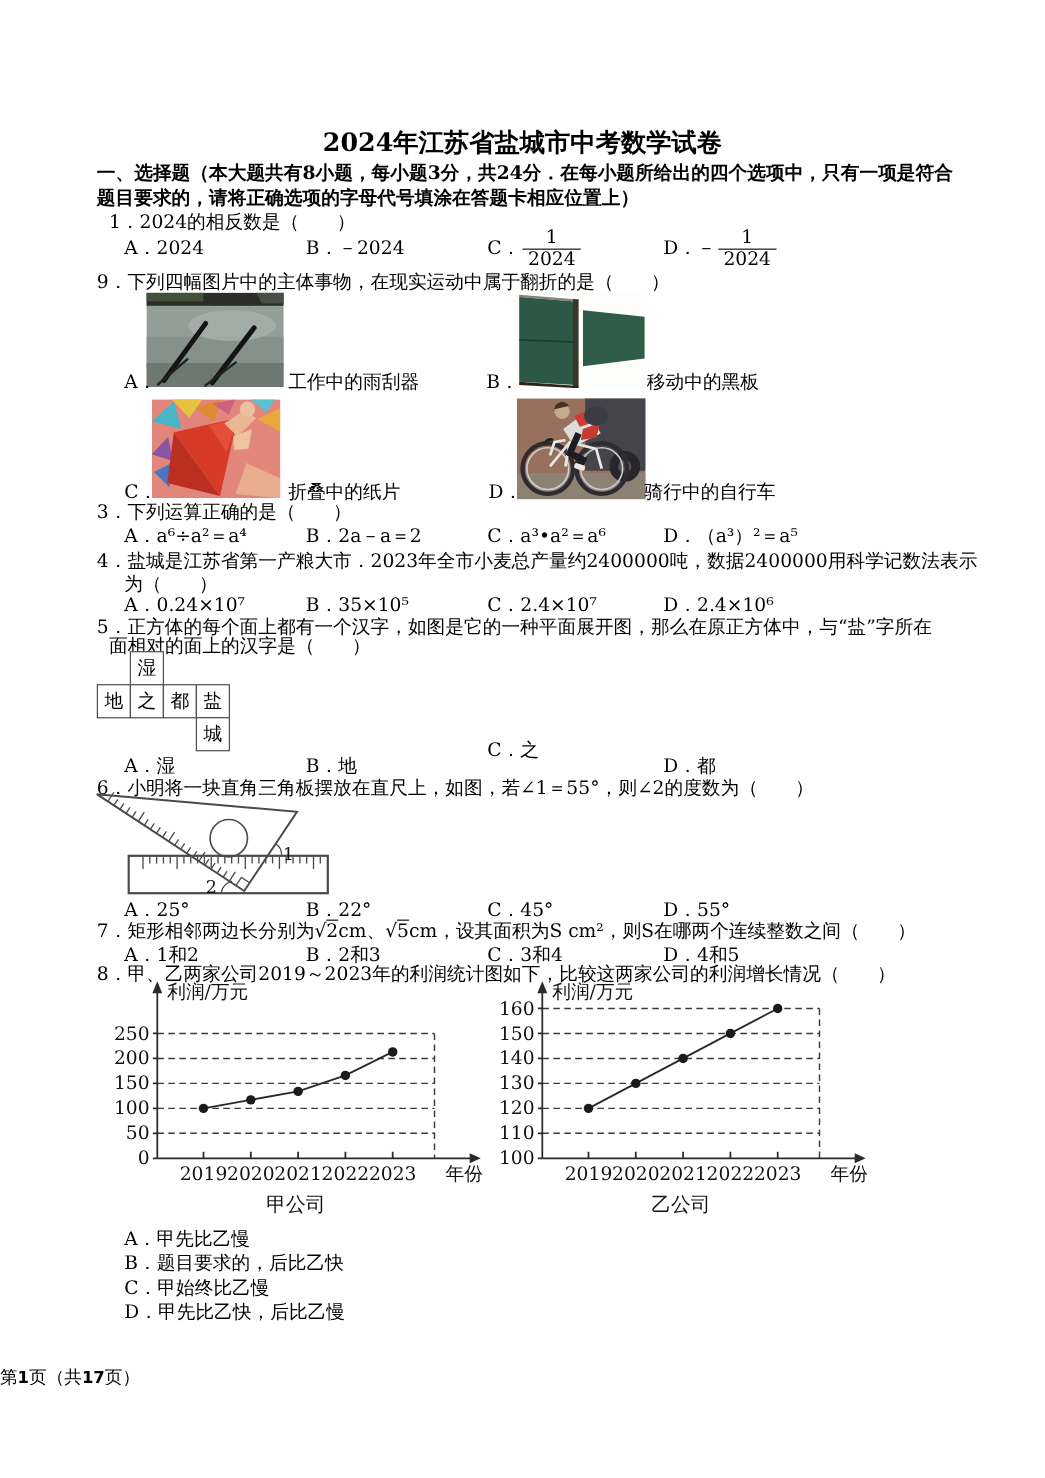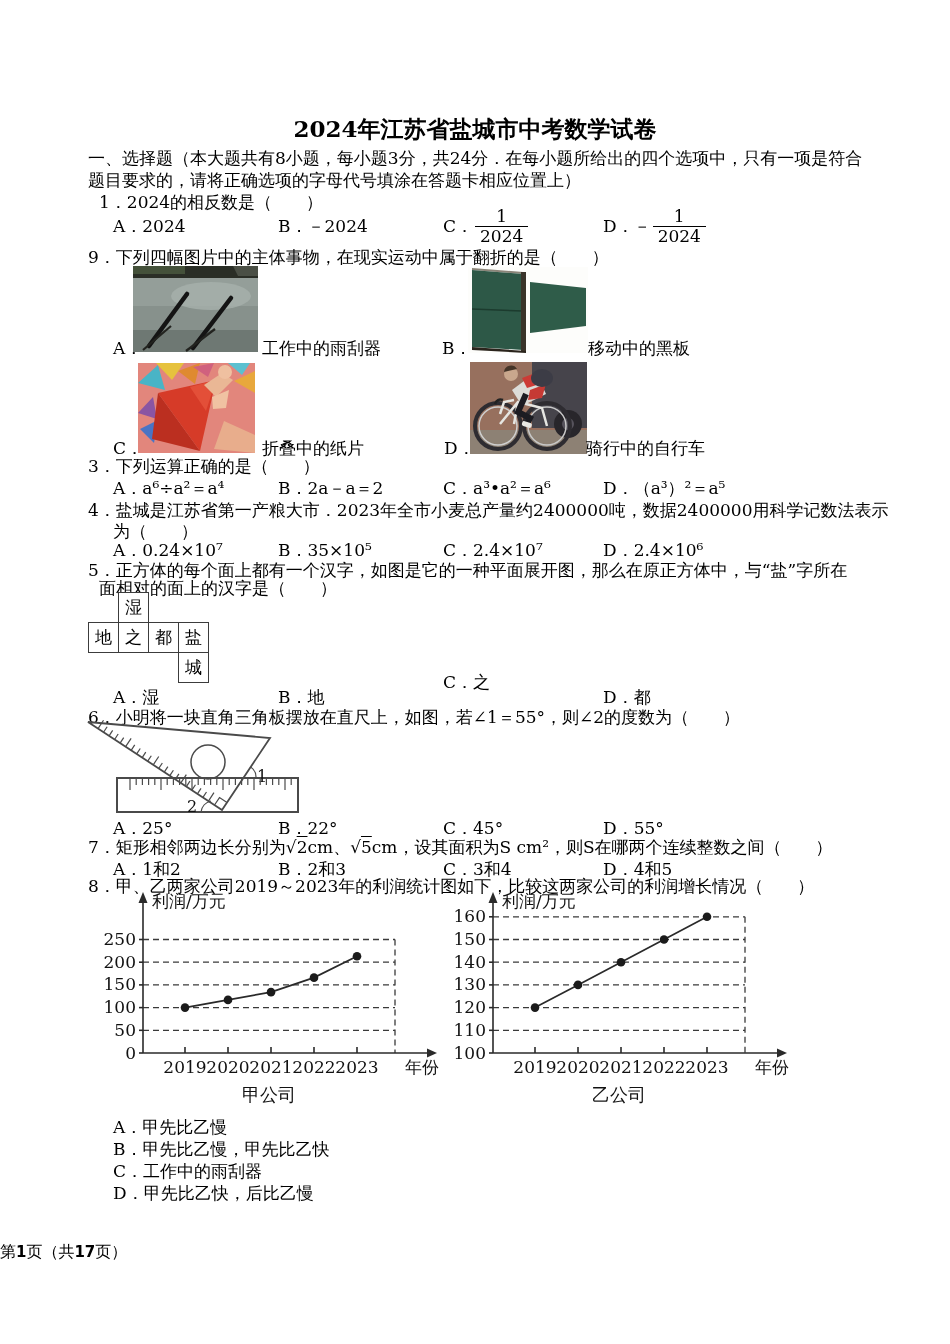--- a/index.html
+++ b/index.html
@@ -1,19 +1,19 @@
 <!DOCTYPE html>
 <html><head>
 <meta charset="utf-8">
 <style>
   html,body{margin:0;padding:0;background:#fff}
   body{width:950px;height:1344px;position:relative;font-family:"DejaVu Serif","Liberation Serif",serif;color:#000;overflow:hidden}
   .abs{position:absolute;white-space:nowrap}
   .t{font-size:17px;line-height:21px}
-  .b{font-weight:normal}
+  .b{font-weight:bold}
   .doc-title{left:0;top:114px;width:100%;text-align:center;font-size:23px;font-weight:bold}
   .optflex{display:flex;align-items:center;height:42px}
   .frac{display:inline-block;text-align:center;vertical-align:middle;margin:0 2px}
   .frac .num{display:block;padding:0 5px;border-bottom:1.4px solid #000;line-height:19px}
   .frac .den{display:block;padding:0 5px;line-height:19px}
   .radicand{text-decoration:overline}
   .photo{overflow:hidden}
   .net-cell{position:absolute;width:31px;height:31px;border:1.5px solid #3c3c3c;box-sizing:border-box;
     display:flex;align-items:center;justify-content:center;font-size:17px;background:#fff}
   .dash{stroke:#3a3a3a;stroke-width:1.3;stroke-dasharray:6 4}
@@ -327,19 +327,19 @@
       <circle cx="87" cy="116.60000000000001" r="4.3" fill="#1b1b1b"></circle>
       <circle cx="130" cy="93.9" r="4.3" fill="#1b1b1b"></circle>
       <circle cx="173" cy="71.20000000000002" r="4.3" fill="#1b1b1b"></circle>
       <circle cx="216" cy="48.5" r="4.3" fill="#1b1b1b"></circle>
       <circle cx="259" cy="25.80000000000001" r="4.3" fill="#1b1b1b"></circle>
       <text x="54" y="16" class="tk">利润/万元</text>
       <text x="307" y="182" class="tk">年份</text>
       <text x="171" y="210" text-anchor="middle" class="ttl">乙公司</text>
     </svg></div>
 <div class="abs t" style="left:113px;top:1117px">A．甲先比乙慢</div>
-<div class="abs t" style="left:113px;top:1139px">B．甲先比乙慢，甲先比乙快</div>
-<div class="abs t" style="left:113px;top:1161px">C．工作中的雨刮器</div>
+<div class="abs t" style="left:113px;top:1139px">B．题目要求的，后比乙快</div>
+<div class="abs t" style="left:113px;top:1161px">C．甲始终比乙慢</div>
 <div class="abs t" style="left:113px;top:1183px">D．甲先比乙快，后比乙慢</div>
 
 <div class="abs footer">
   <span>第</span><span class="num">1</span><span>页（共</span><span class="num">17</span><span>页）</span>
 </div>
 
 </body></html>

